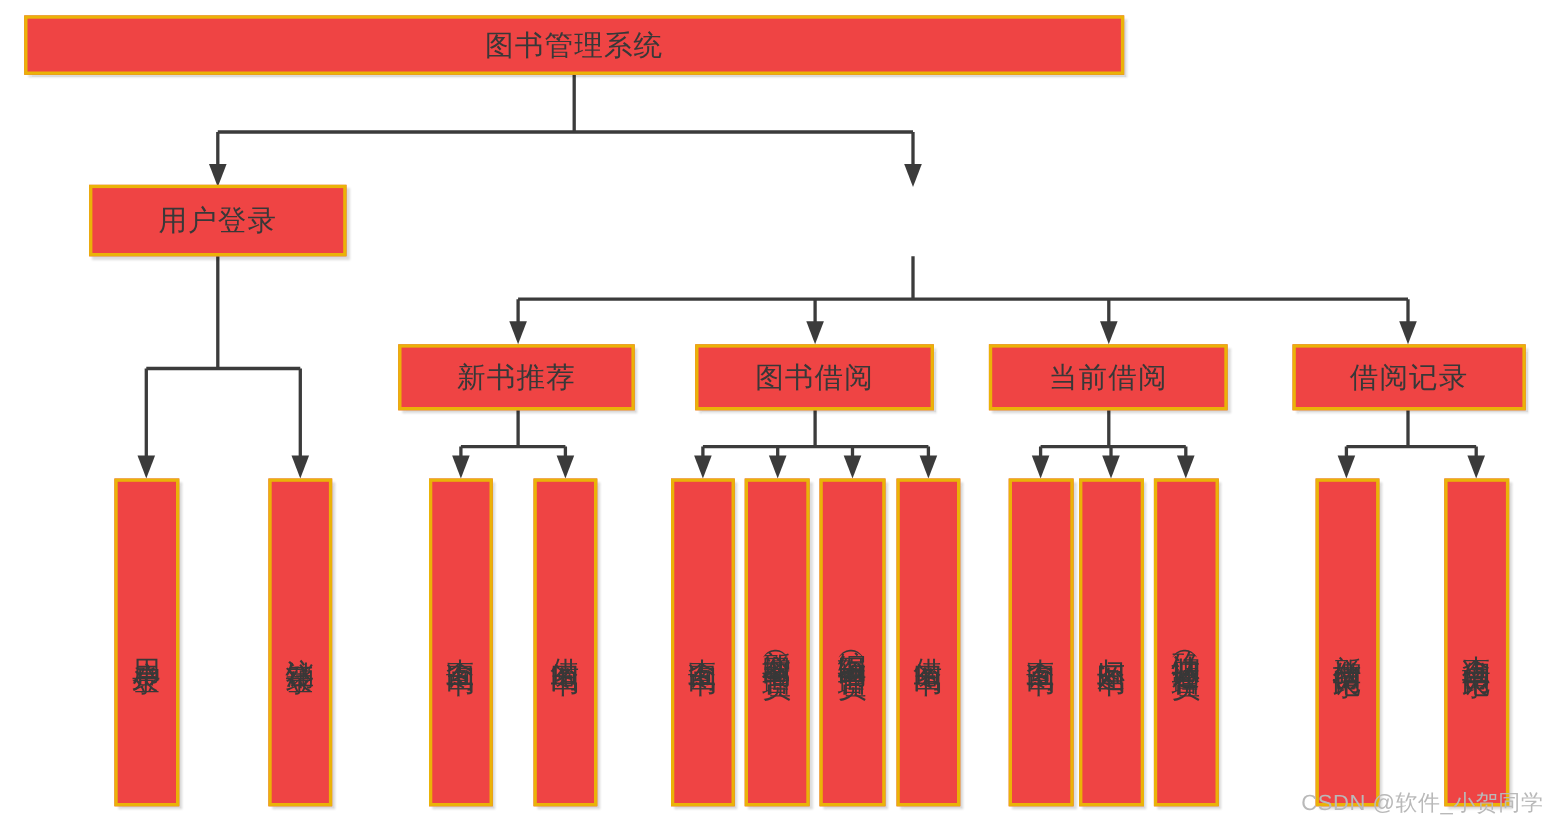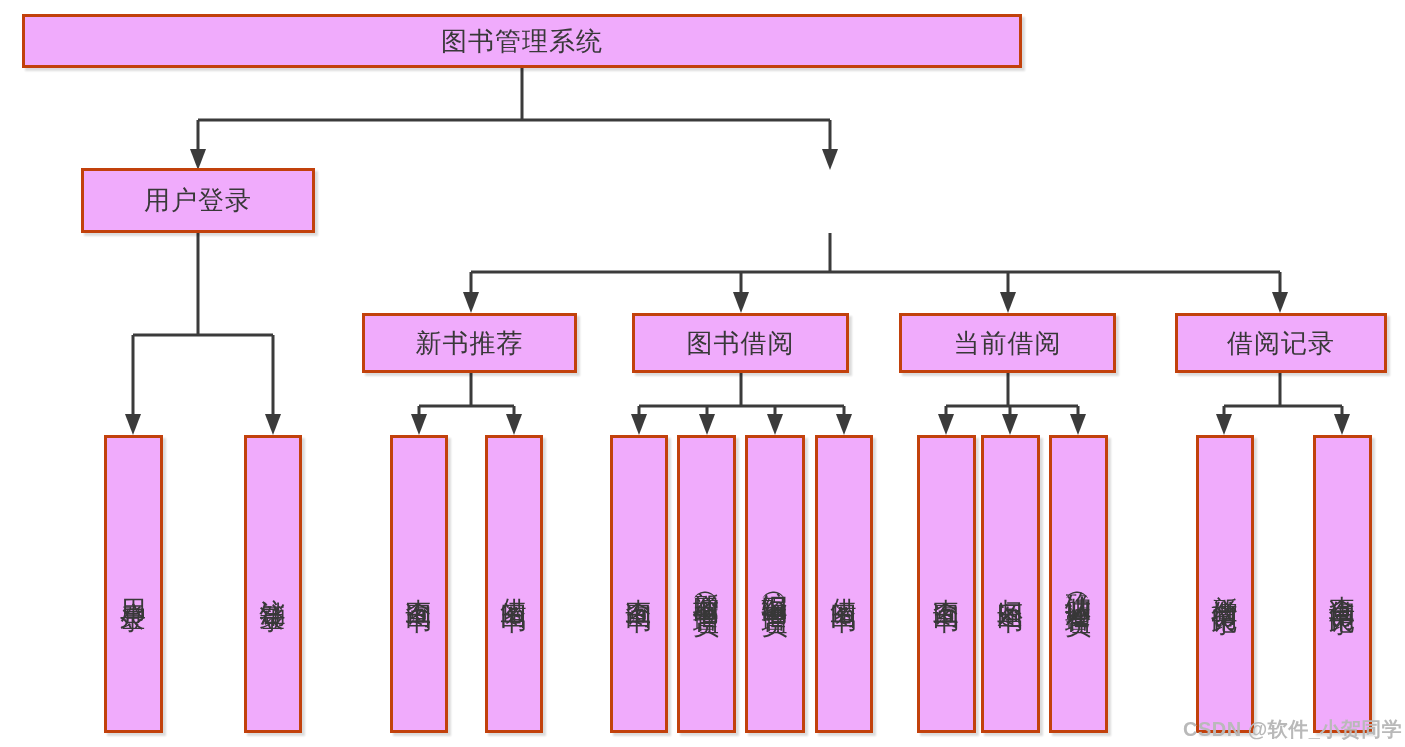--- a/index.html
+++ b/index.html
@@ -7,22 +7,22 @@
     position:relative;
     width:1405px;height:747px;
     background:#ffffff;
     font-family:"Liberation Sans", sans-serif;
     overflow:hidden;
   }
   .wires{position:absolute;left:0;top:0;z-index:1;}
   .box{
     position:absolute;
     box-sizing:border-box;
-    background:#f0abfc;
-    border:3px solid #c2410c;
+    background:#ef4444;
+    border:3px solid #eab308;
     box-shadow:3px 3px 2px rgba(0,0,0,0.14);
     display:flex;
     align-items:center;
     justify-content:center;
     z-index:2;
     color:#383838;
     text-align:center;
   }
   .hlabel{
     font-size:26px;
@@ -40,21 +40,20 @@
   }
   .watermark{
     position:absolute;
     left:1183px;top:716px;
     width:222px;
     font-size:20px;
     color:#b9b9b9;
     white-space:nowrap;
     z-index:5;
     letter-spacing:0.5px;
-    font-weight:bold;
   }
 </style>
 </head>
 <body>
 
 <div class="stage">
 
   <svg class="wires" width="1405" height="747" viewBox="0 0 1405 747">
     <g stroke="#3b3b3b" stroke-width="3" fill="none">
 

